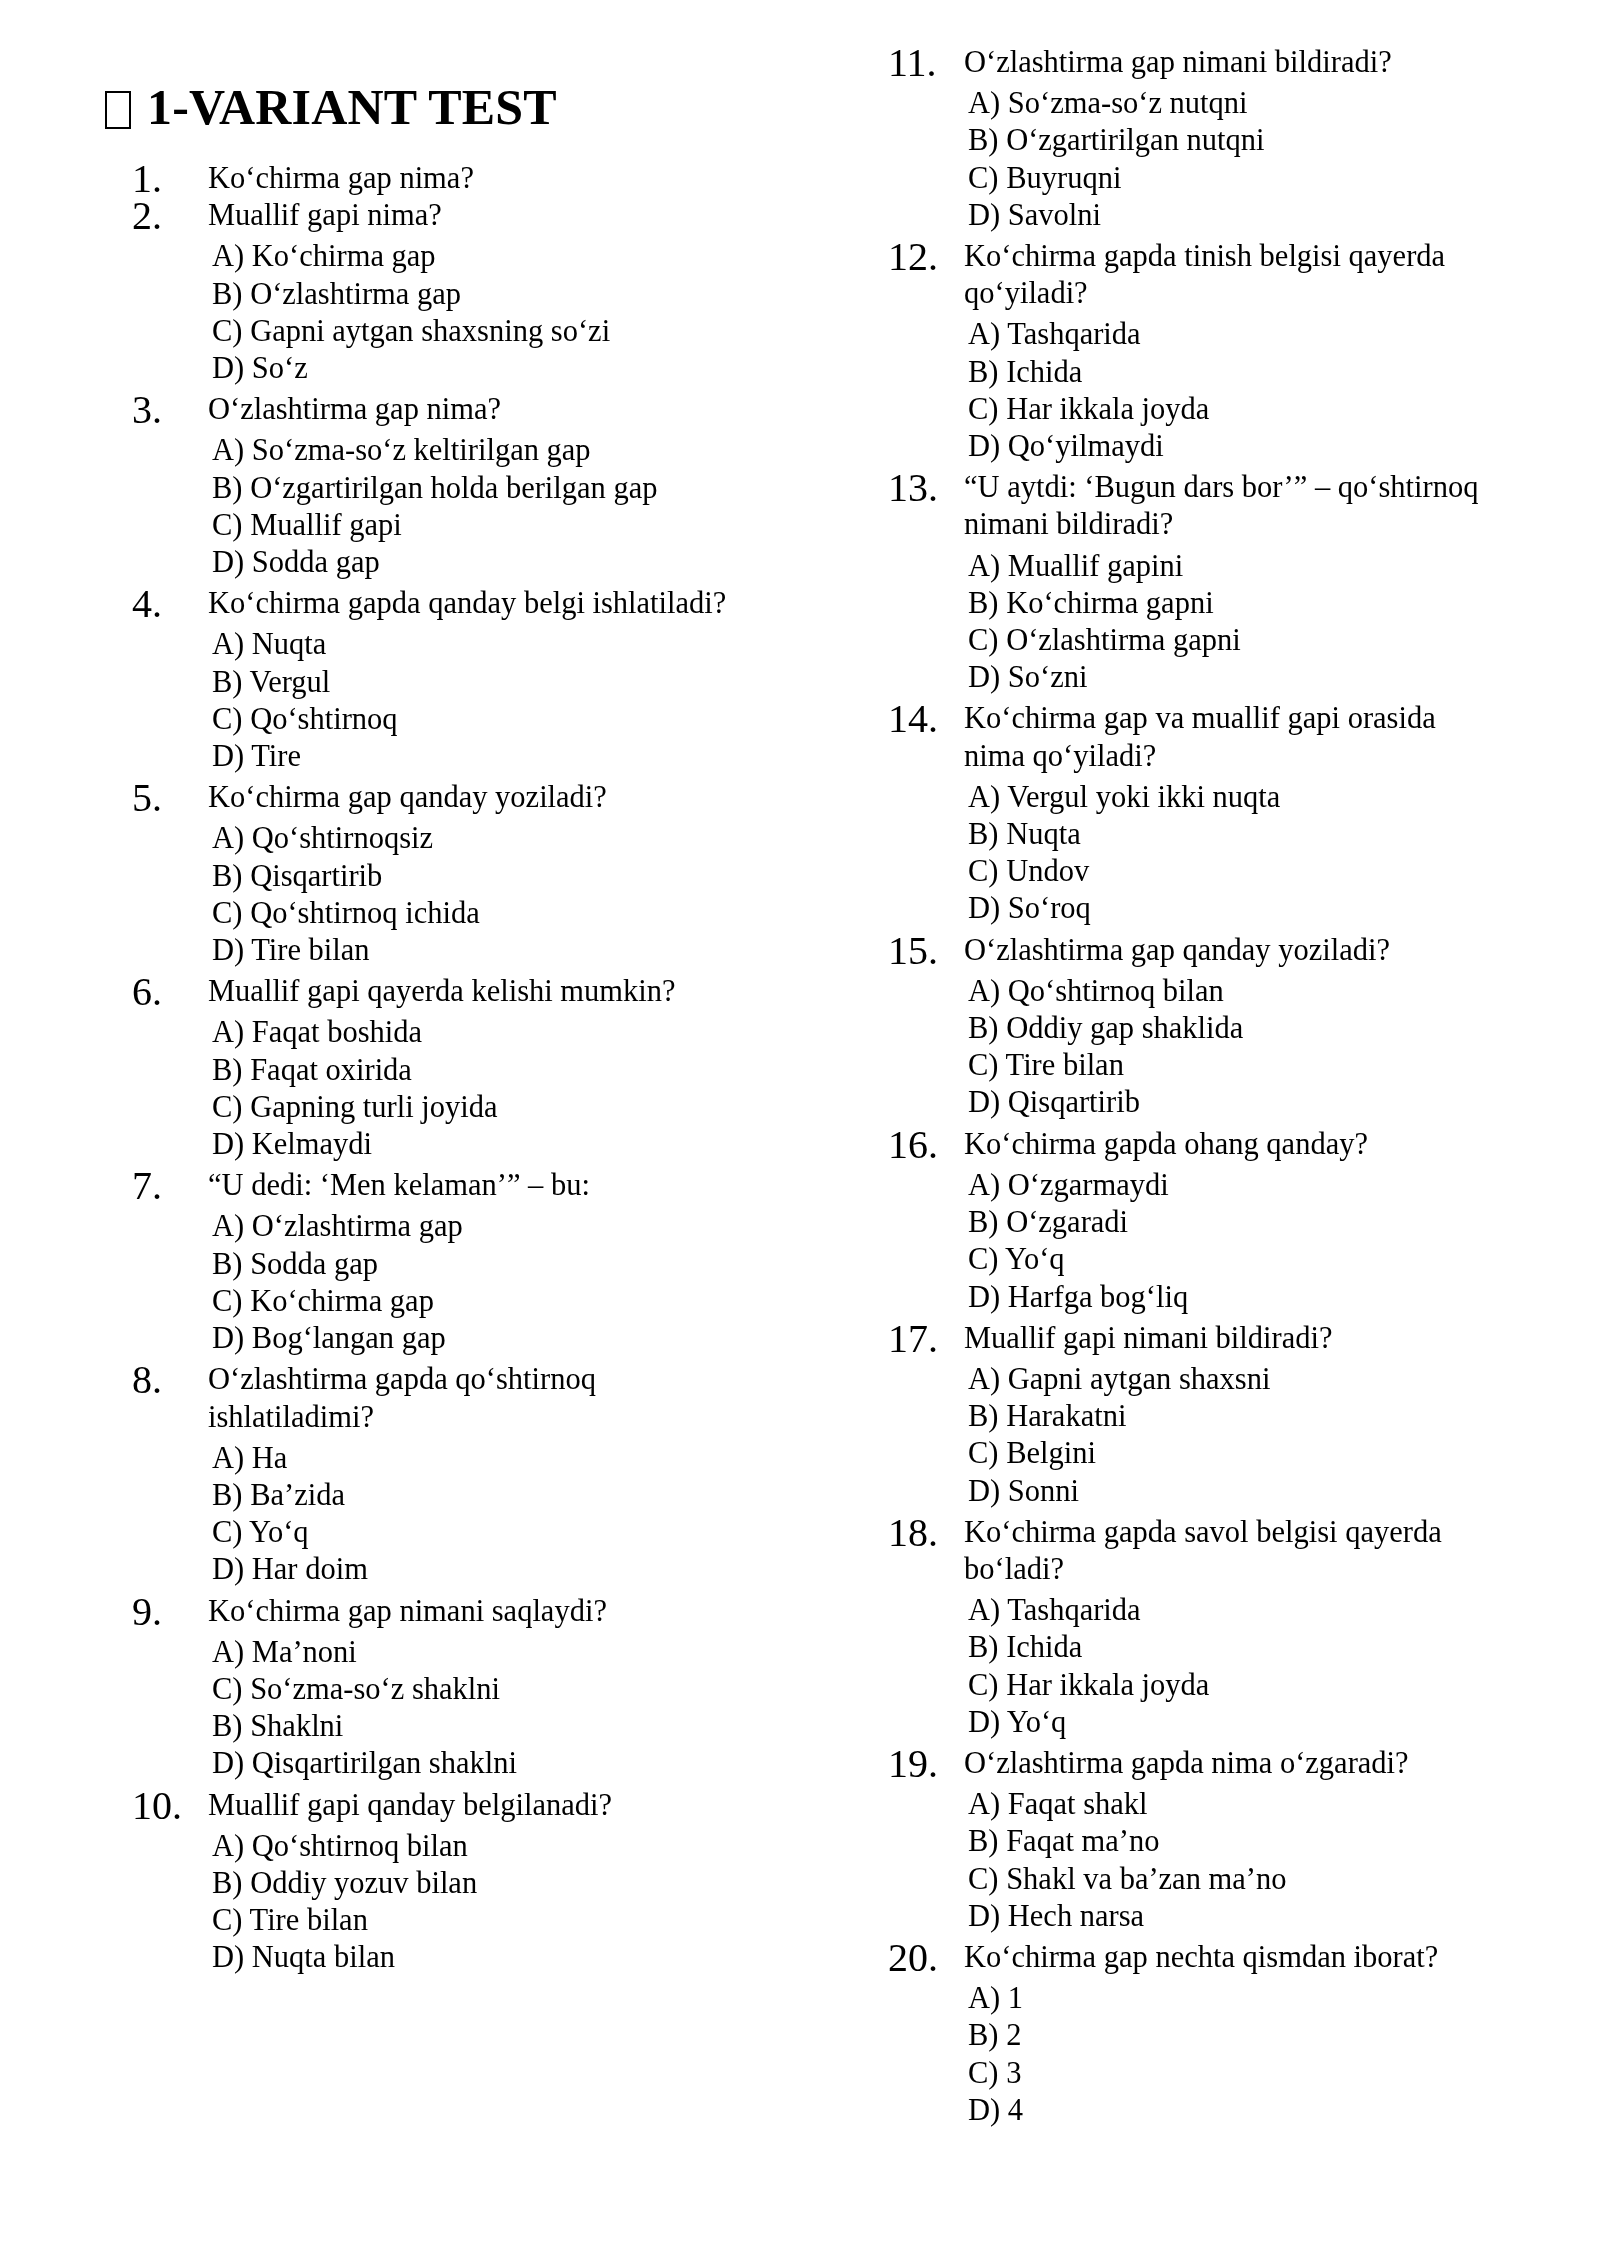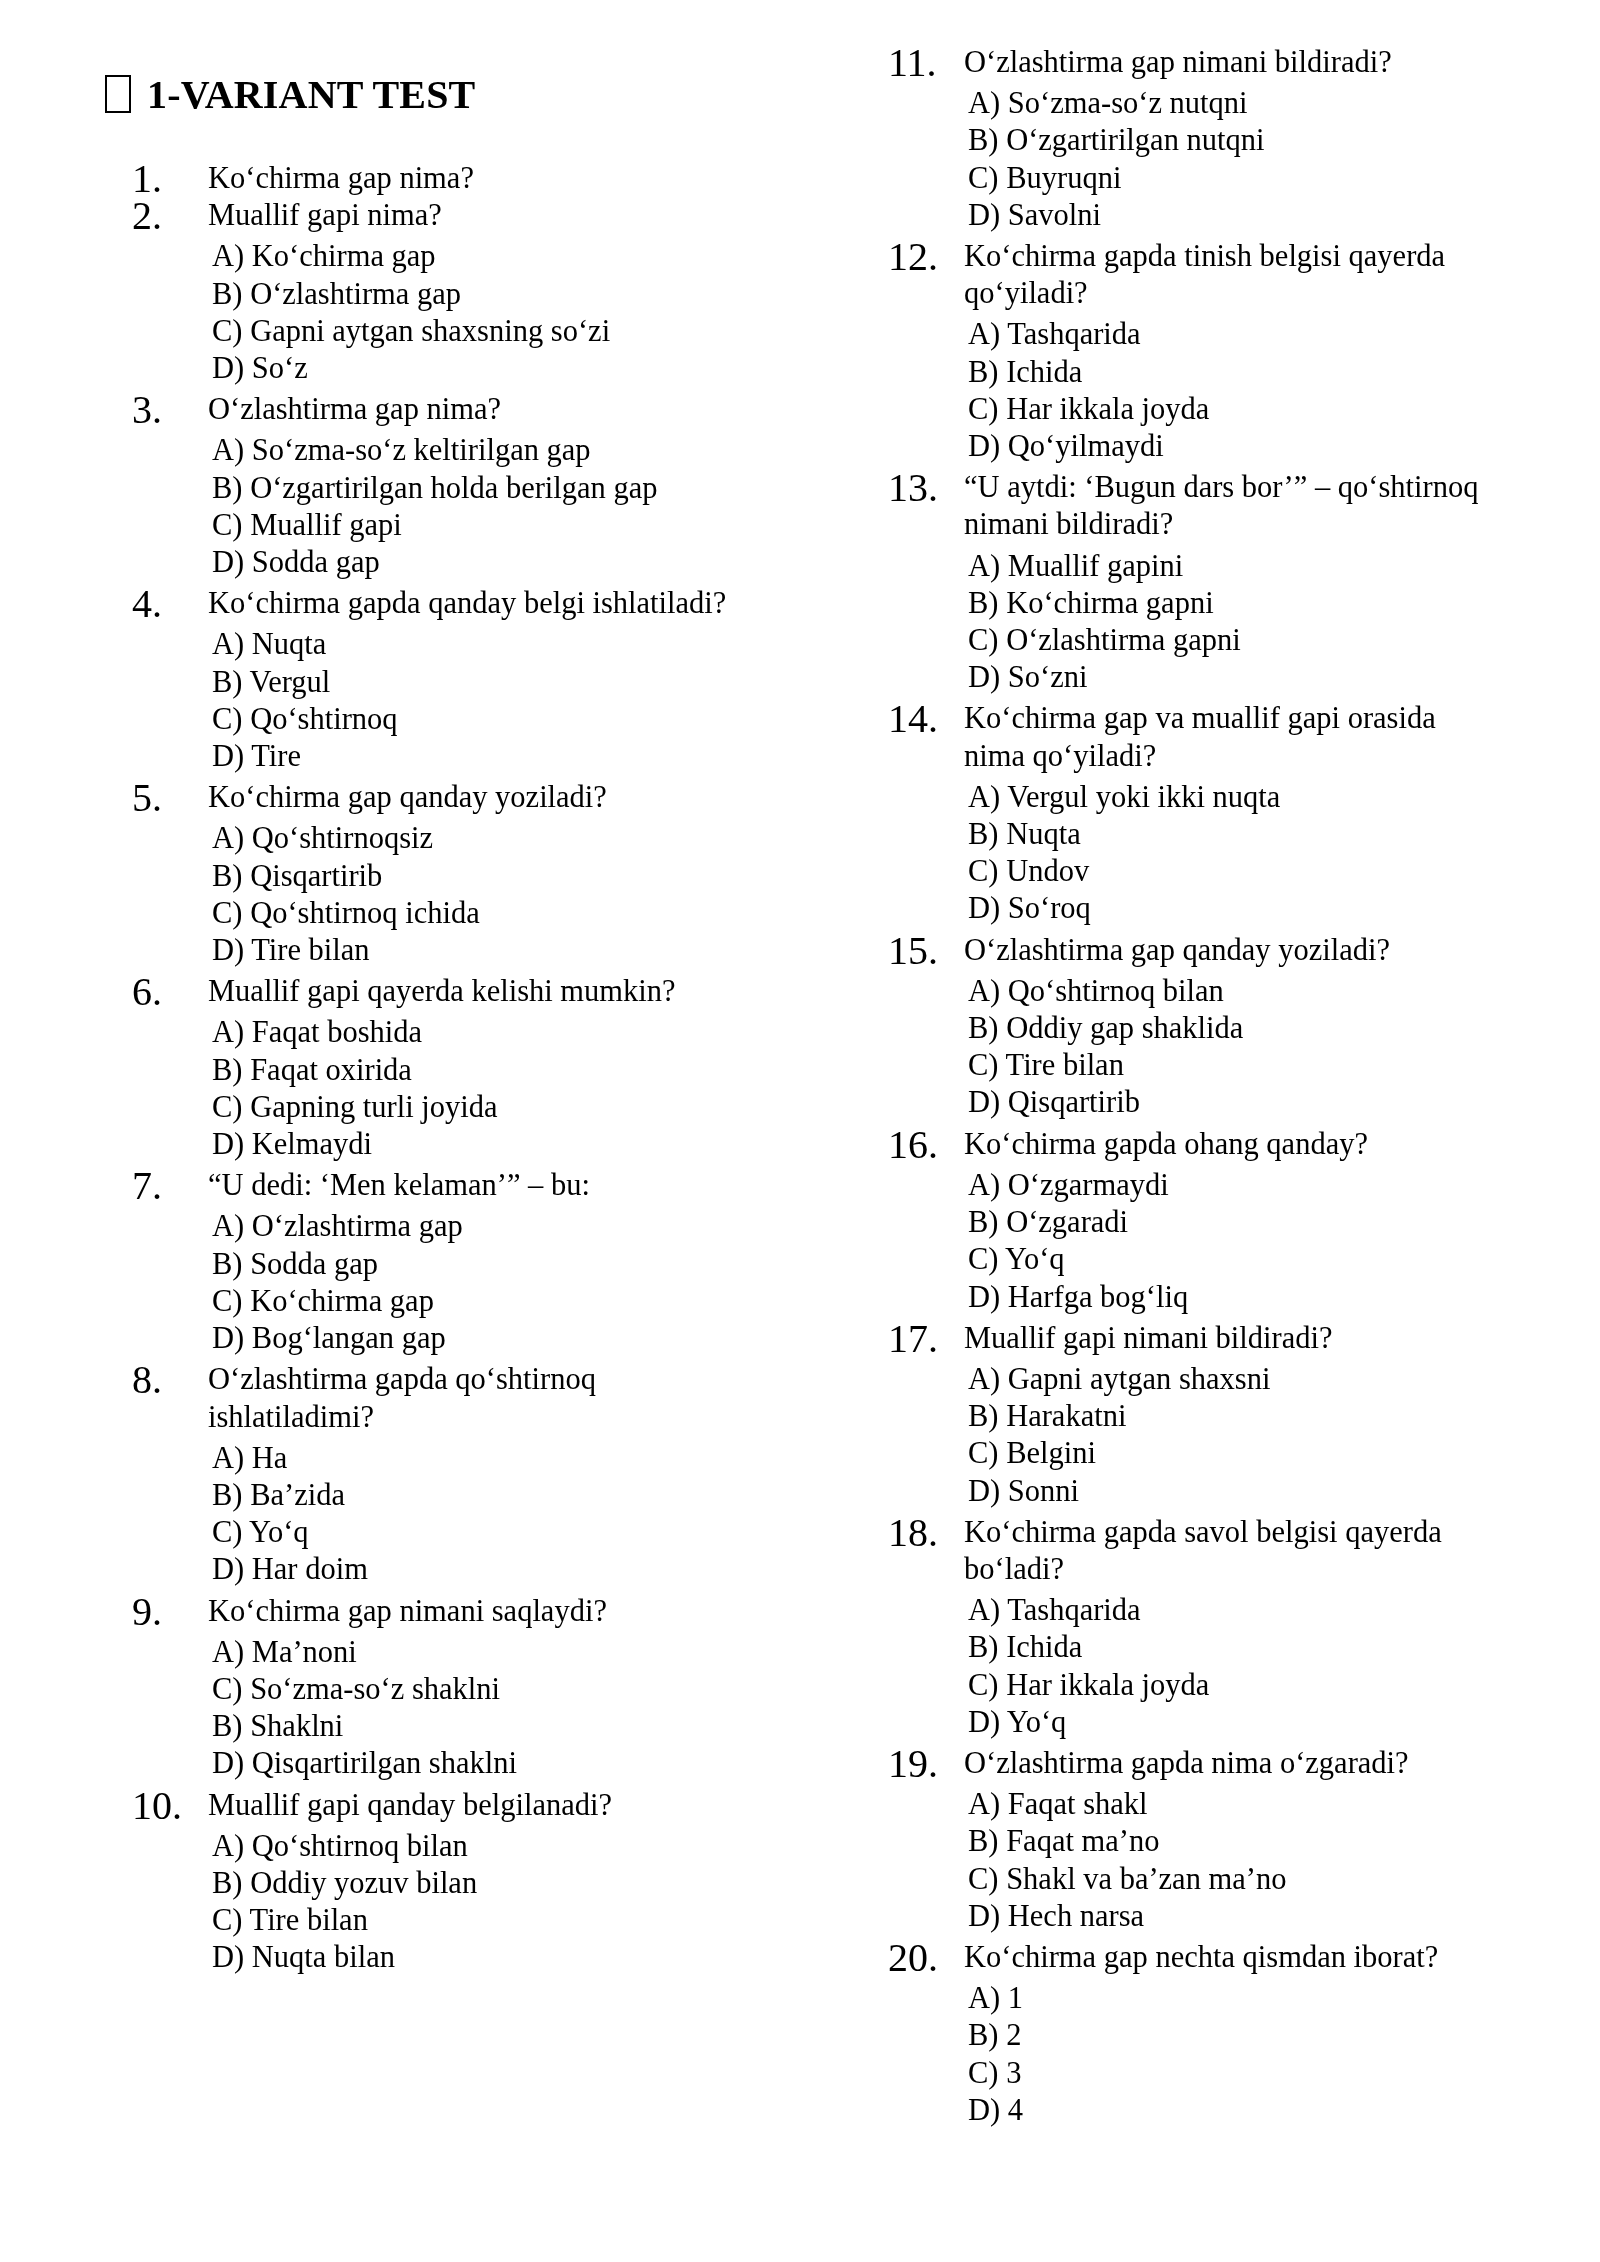--- a/index.html
+++ b/index.html
@@ -19,21 +19,21 @@
     position: relative;
     width: 1600px;
     height: 2262px;
     box-sizing: border-box;
     padding: 0;
   }
   .title {
     position: absolute;
     left: 105px;
     top: 46px;
-    font-size: 40px;
+    font-size: 50px;
     font-weight: bold;
     letter-spacing: 0.2px;
     white-space: nowrap;
     line-height: 1.1;
   }
   .tofu {
     display: inline-block;
     width: 26px;
     height: 38px;
     border: 2.5px solid #000;

